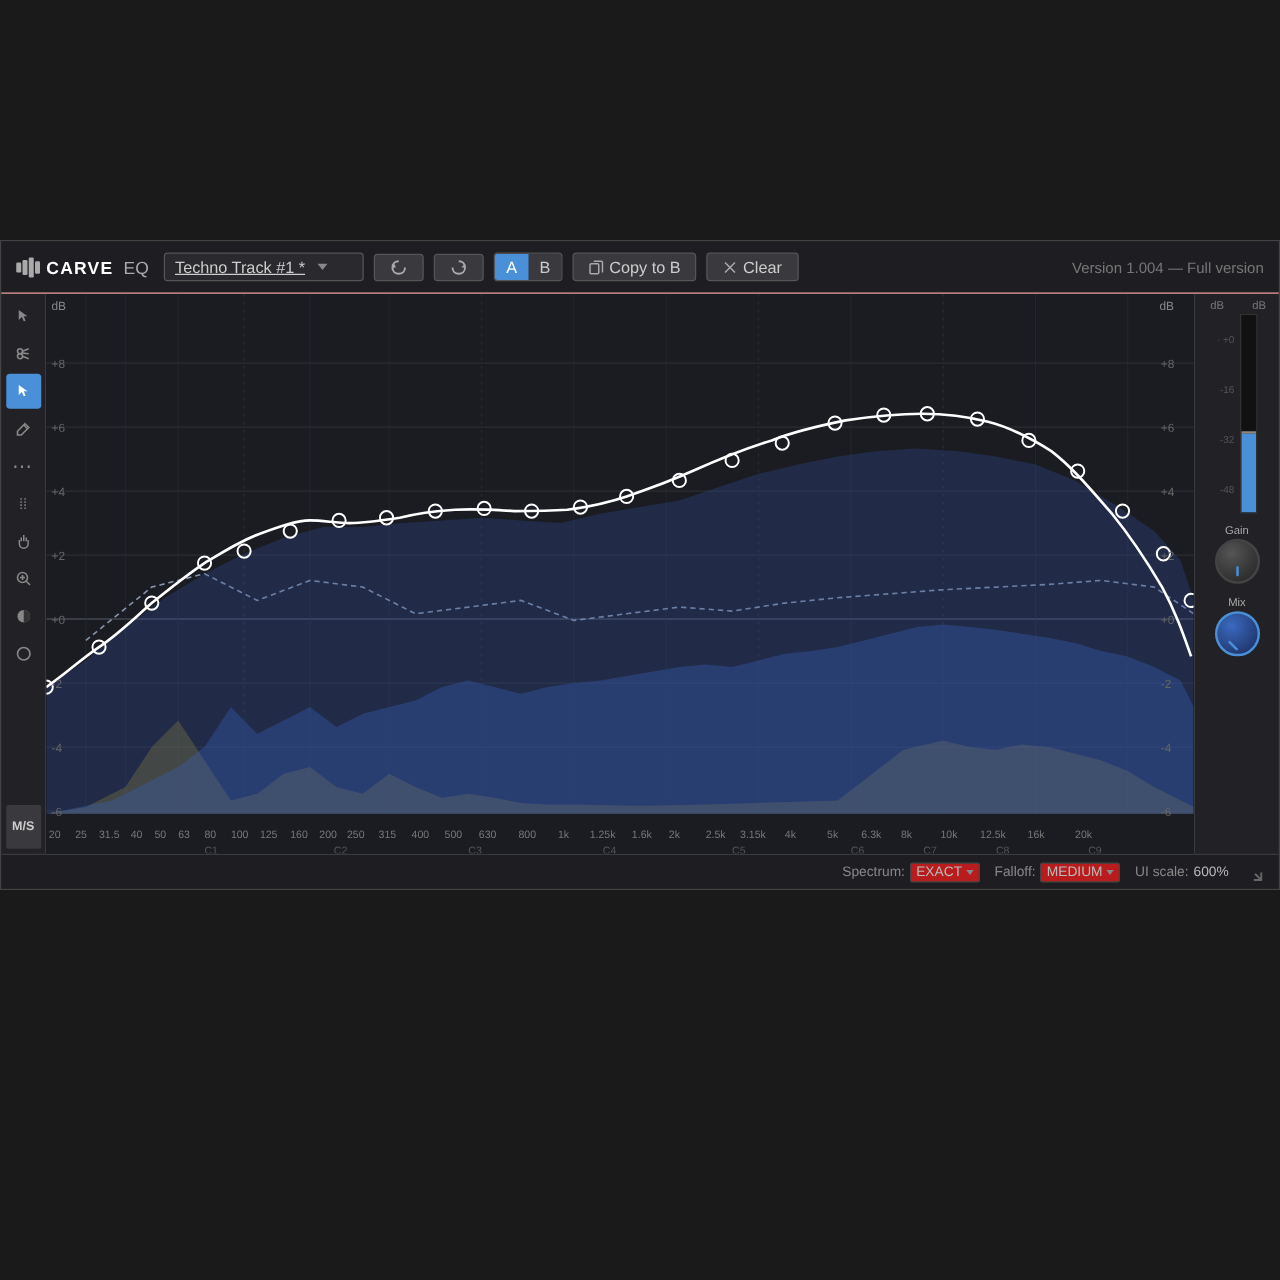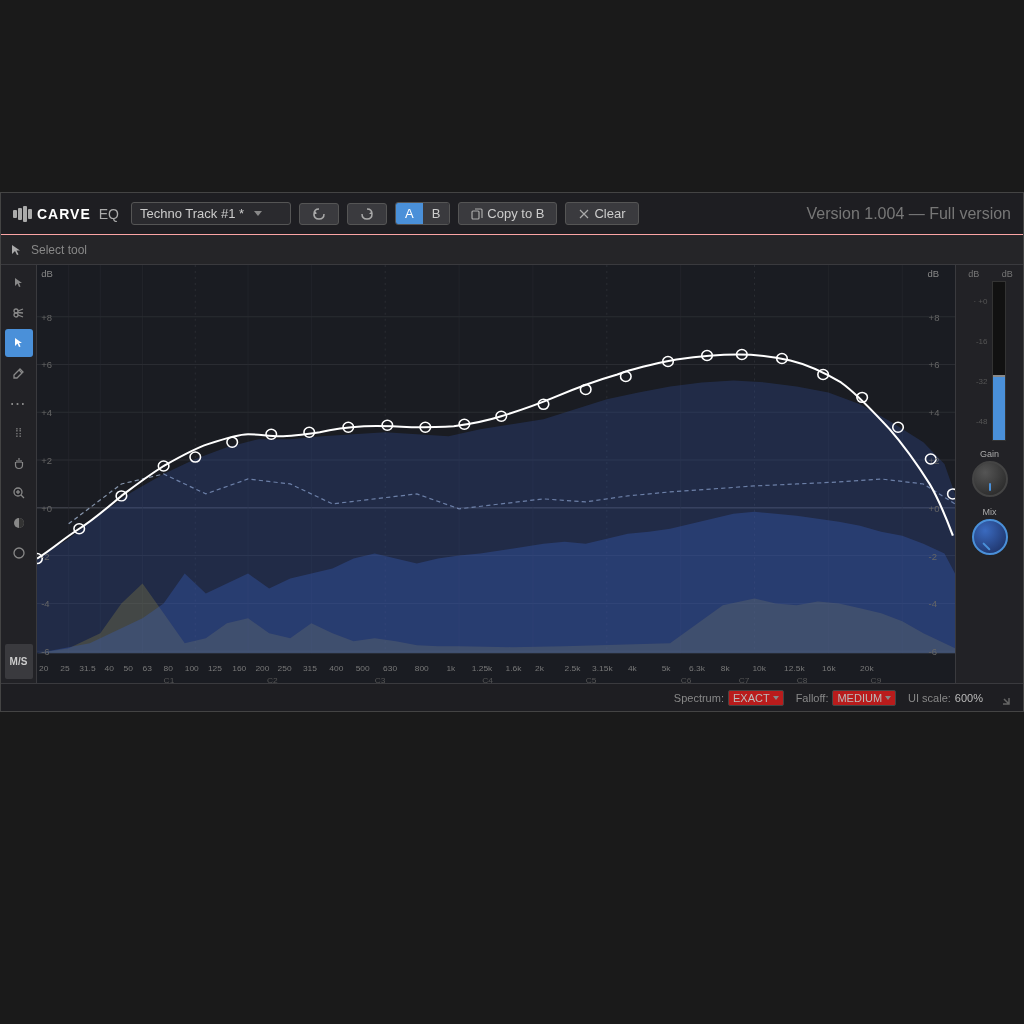--- a/index.html
+++ b/index.html
@@ -69,20 +69,21 @@
       border: 1px solid #555;
       color: #ccc;
       font-size: 13px;
       padding: 3px 8px;
       border-radius: 3px;
       display: flex;
       align-items: center;
       gap: 6px;
       cursor: pointer;
       min-width: 160px;
+      text-decoration: underline;
     }
     .dropdown-arrow {
       width: 0;
       height: 0;
       border-left: 4px solid transparent;
       border-right: 4px solid transparent;
       border-top: 5px solid #888;
       margin-left: 4px;
     }
     .header-btn {
@@ -112,21 +113,21 @@
       padding: 3px 9px;
       cursor: pointer;
     }
     .ab-btn.active {
       background: #4a90d9;
       color: #fff;
     }
     .spacer { flex: 1; }
     .version-text {
       color: #777;
-      font-size: 16px;
+      font-size: 12px;
     }
     
     .toolbar {
       height: 30px;
       background: #252528;
       display: flex;
       align-items: center;
       padding: 0 8px;
       gap: 8px;
       border-bottom: 1px solid #3a3a3e;
@@ -335,26 +336,20 @@
       <svg width="12" height="12" viewBox="0 0 12 12" fill="none" stroke="#aaa" stroke-width="1.2">
           <path d="M2 2 L10 10 M10 2 L2 10"></path>
         </svg>
       <span>Clear</span>
     </button>
 
     <div class="spacer"></div>
     <span class="version-text">Version 1.004 — Full version</span>
   </div>
 
-  <div class="toolbar">
-    <svg width="14" height="14" viewBox="0 0 14 14" fill="none">
-      <path d="M3 2 L3 11 L6 8 L8 12 L9.5 11.5 L7.5 7.5 L11 7.5 Z" fill="#aaa"></path>
-    </svg>
-    <span class="tool-hint">Select tool</span>
-  </div>
 
   <div class="main-area">
 
     <div class="left-toolbar">
       <div class="tool-btn">
         <svg width="14" height="14" viewBox="0 0 14 14">
             <path d="M3 2 L3 10 L5.5 7.5 L7 11 L8.5 10.5 L7 7 L10 7 Z" fill="#888"></path>
           </svg>
       </div>
       <div class="tool-btn">

